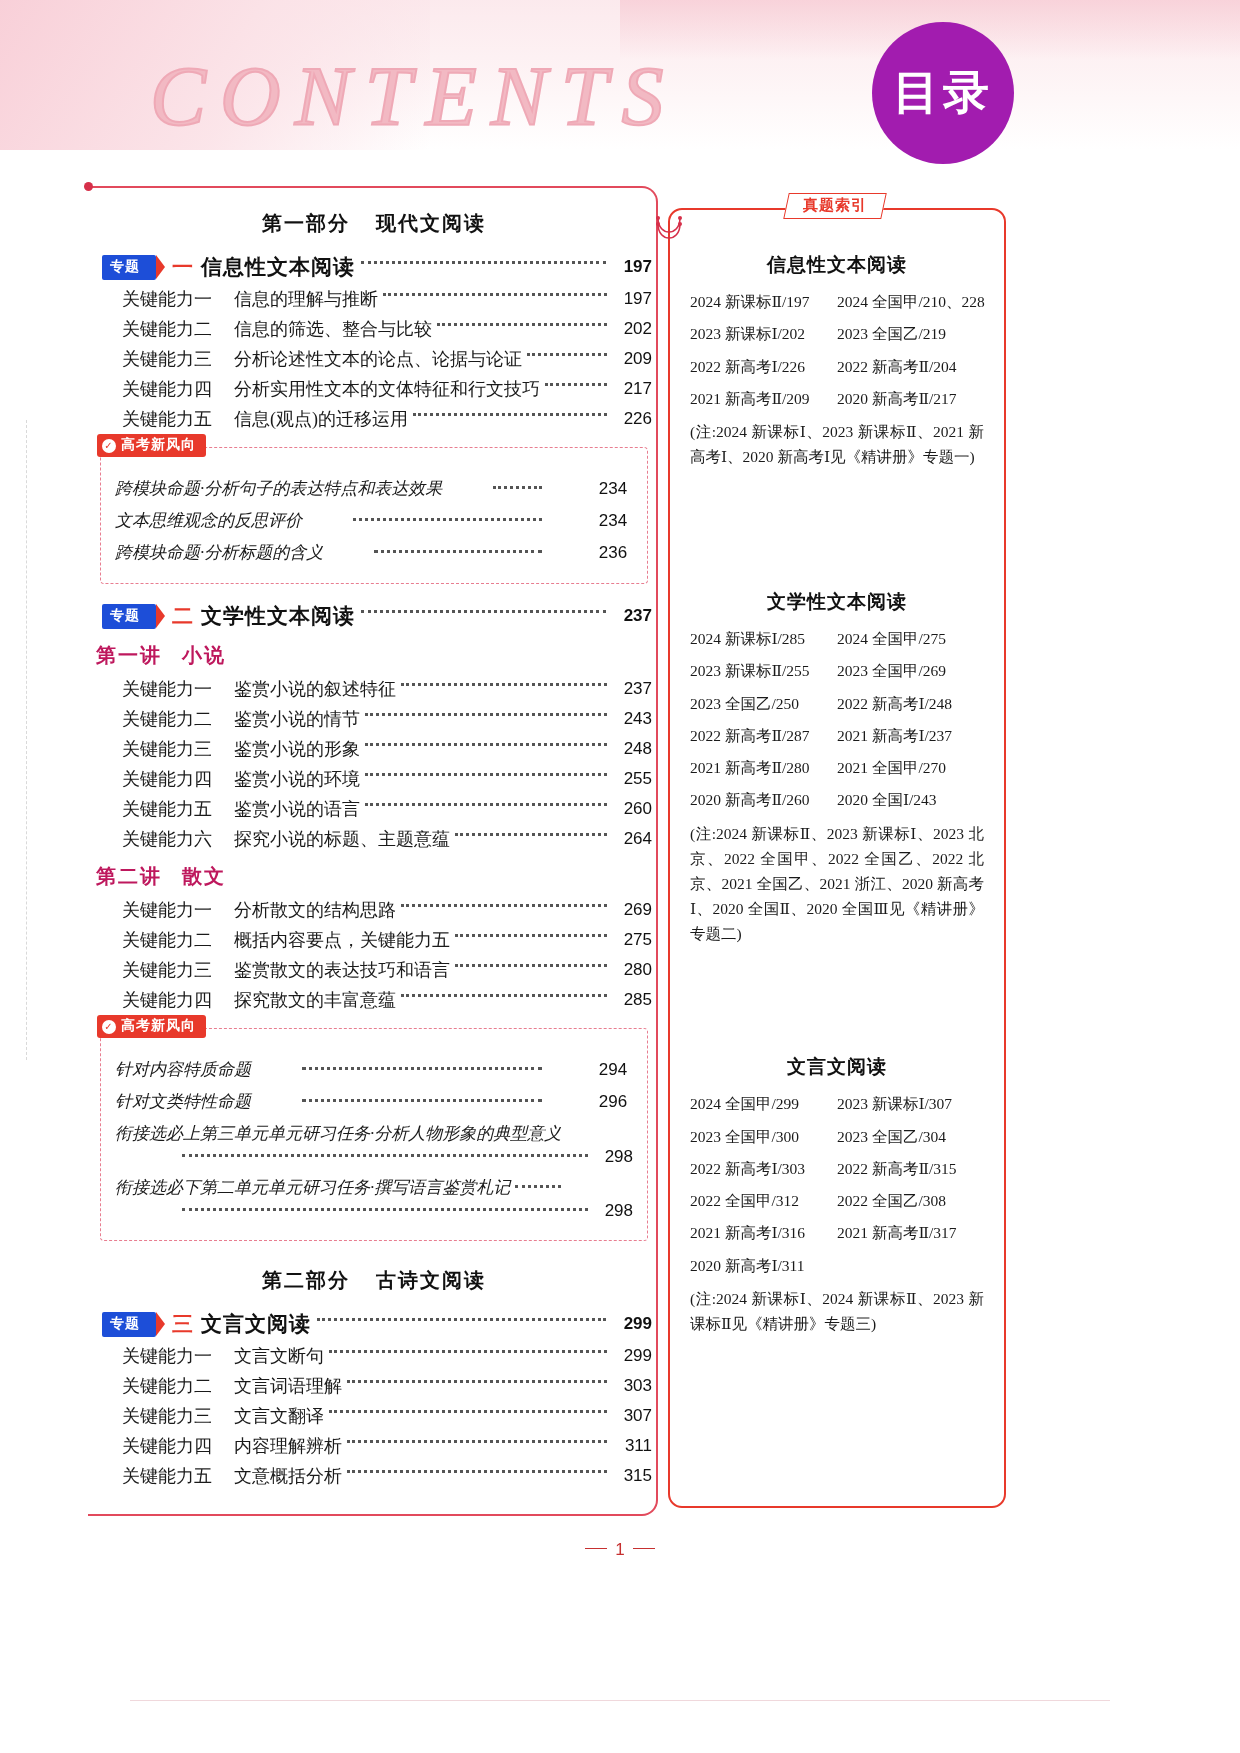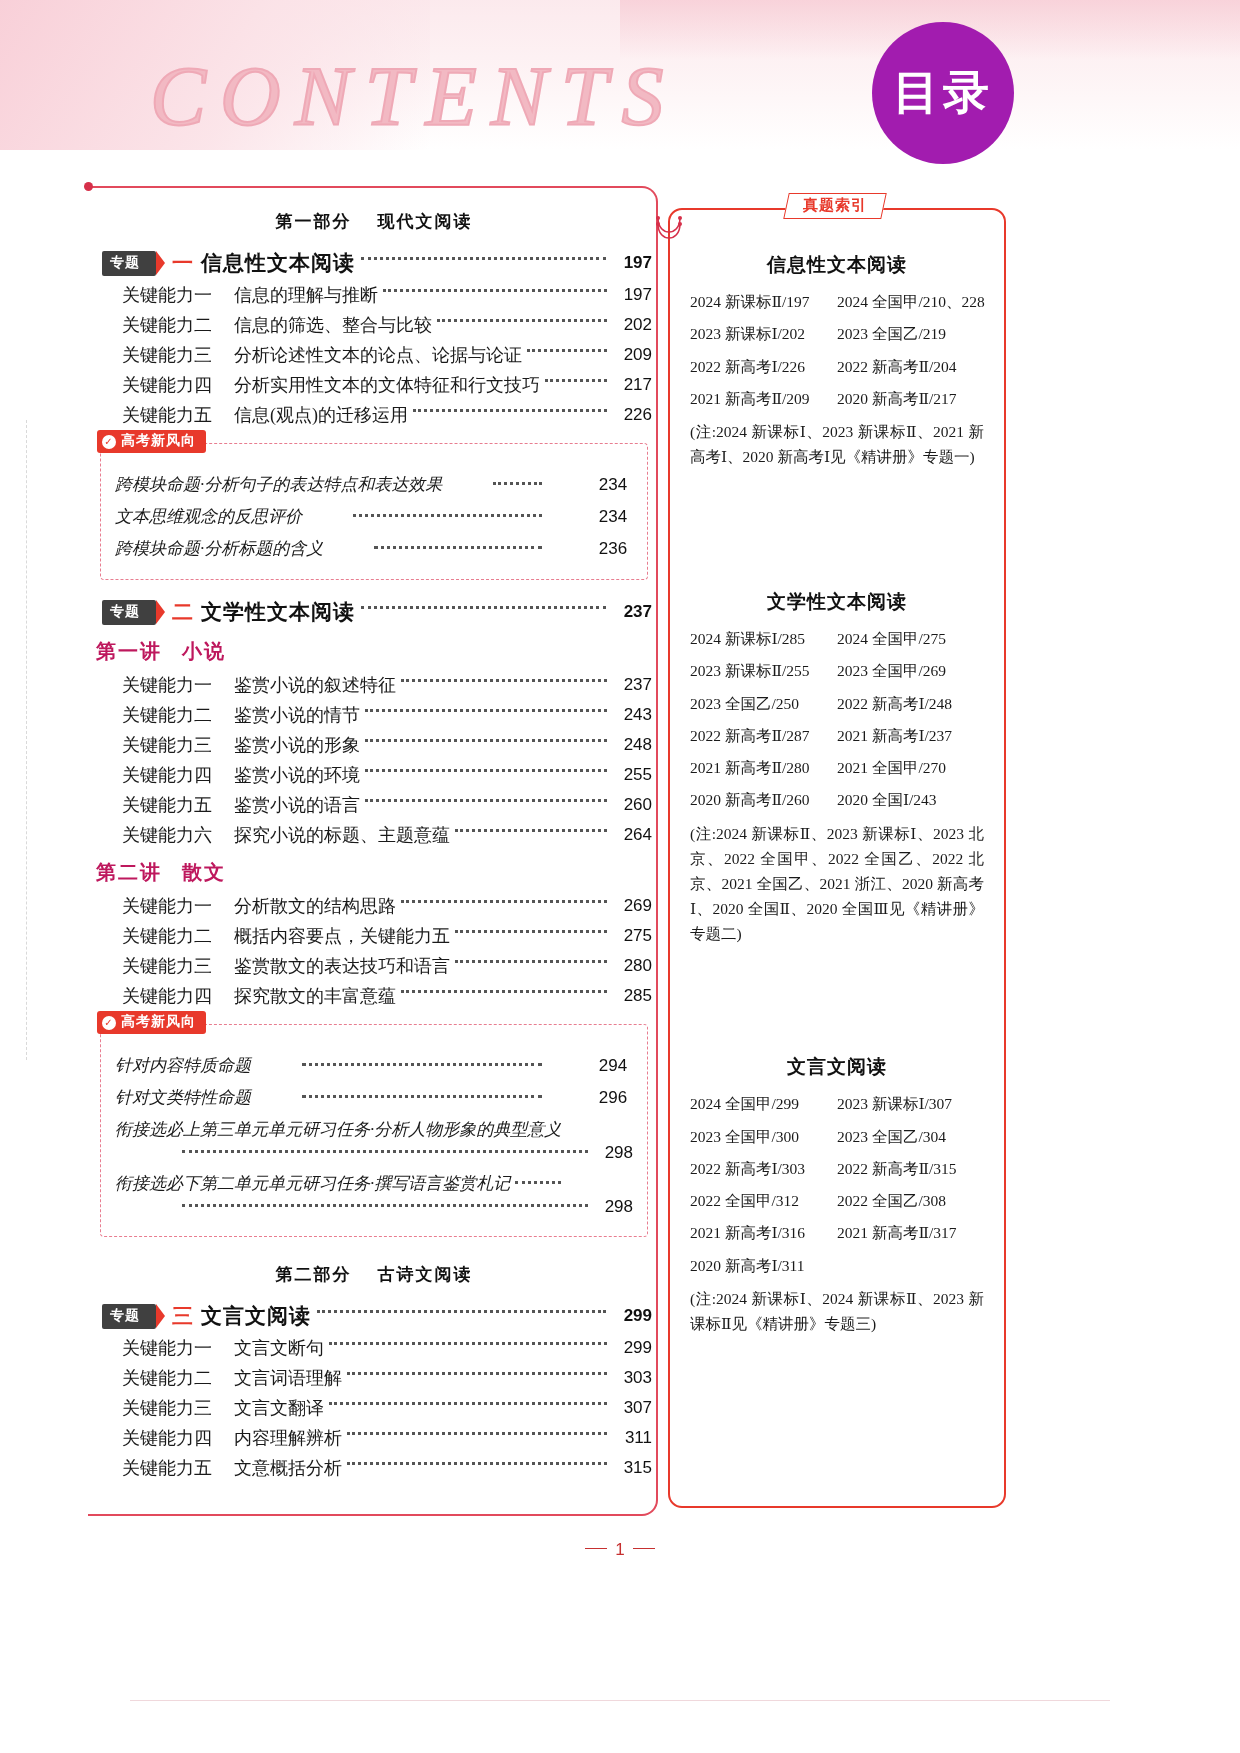--- a/index.html
+++ b/index.html
@@ -54,29 +54,29 @@
     transform:skewX(-12deg);
   }
   .zhenti-tab span{display:inline-block;transform:skewX(12deg);}
   .clipart{position:absolute;left:652px;top:210px;width:34px;height:34px;}
 
   
   .col-left{position:absolute;left:96px;top:192px;width:556px;}
 
   .part-title{
     text-align:center;font-family:"Liberation Sans","DejaVu Sans",sans-serif;
-    font-size:17px;font-weight:bold;color:#111;letter-spacing:2px;
+    font-size:20px;font-weight:bold;color:#111;letter-spacing:2px;
     margin:18px 0 16px 0;
   }
   .part-title .gap{display:inline-block;width:26px;}
 
   
   .topic-row{display:flex;align-items:center;margin:6px 0 4px 0;padding-left:6px;}
   .topic-tag{
-    position:relative;display:inline-block;background:#404040;color:#fff;
+    position:relative;display:inline-block;background:#1d4ed8;color:#fff;
     font-family:"Liberation Sans","DejaVu Sans",sans-serif;font-size:14px;font-weight:bold;
     padding:3px 16px 4px 8px;letter-spacing:1px;border-radius:2px;
   }
   .topic-tag::after{
     content:"";position:absolute;right:-9px;top:0;width:0;height:0;
     border-top:12px solid transparent;border-bottom:12px solid transparent;
     border-left:9px solid #e8392b;
   }
   .topic-num{
     color:#e8392b;font-family:"Liberation Sans","DejaVu Sans",sans-serif;

